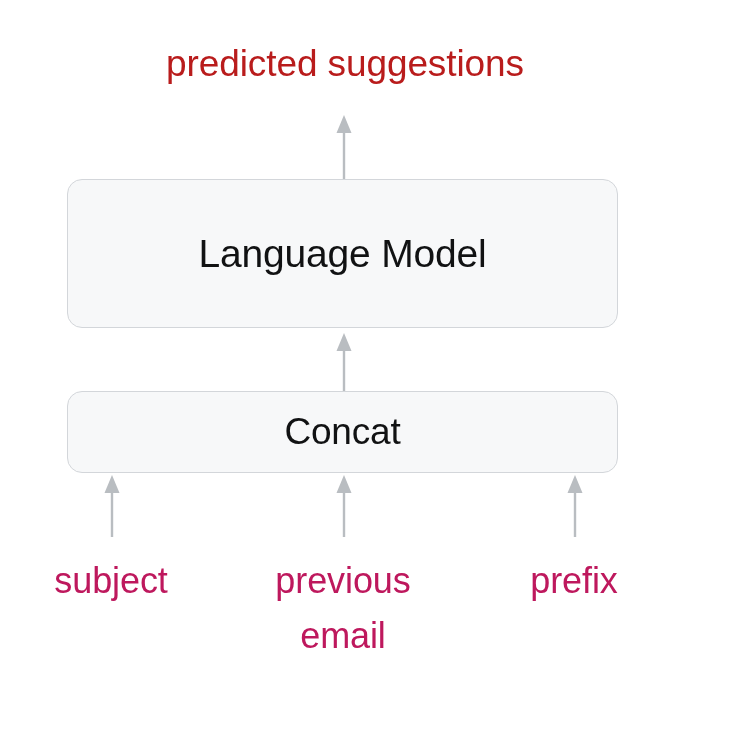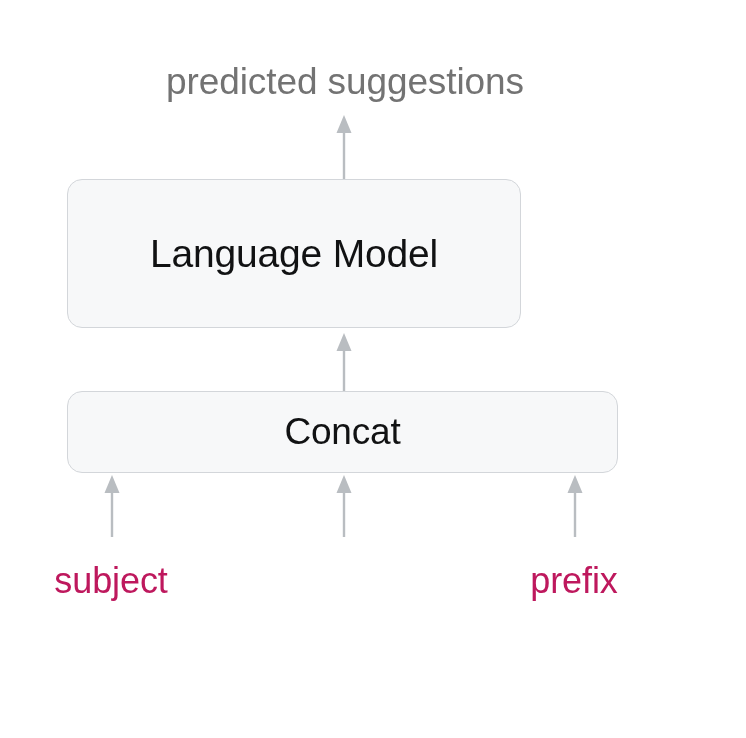--- a/index.html
+++ b/index.html
@@ -17,26 +17,26 @@
     width: 746px;
     height: 738px;
     background: #ffffff;
     overflow: hidden;
   }
   .abs { position: absolute; }
 
   
   #output-label {
     left: 0;
-    top: 60px;
+    top: 42px;
     width: 690px;
     text-align: center;
     font-size: 37px;
     line-height: 44px;
-    color: #737373;
+    color: #b91c1c;
     letter-spacing: -0.1px;
     white-space: nowrap;
   }
 
   
   .node-box {
     background: #f7f8f9;
     border: 1.6px solid #d3d6da;
     border-radius: 15px;
     box-sizing: border-box;
@@ -46,21 +46,21 @@
   }
   .node-label {
     color: #111213;
     letter-spacing: -0.2px;
     white-space: nowrap;
   }
 
   #lm-box {
     left: 67px;
     top: 179px;
-    width: 454px;
+    width: 551px;
     height: 149px;
   }
   #lm-box .node-label { font-size: 39px; line-height: 46px; }
 
   #concat-box {
     left: 67px;
     top: 391px;
     width: 551px;
     height: 82px;
   }
@@ -119,18 +119,22 @@
 
   <svg class="abs arrow" style="left:557px; top:472px;" width="36" height="66" viewBox="0 0 36 66">
     <line x1="18" y1="65" x2="18" y2="14" stroke="#b9bdc1" stroke-width="2.4"></line>
     <polygon points="18,3 10.5,21 25.5,21" fill="#b9bdc1"></polygon>
   </svg>
 
   <div class="abs input-label" id="label-subject">
     <div>subject</div>
   </div>
 
+  <div class="abs input-label" id="label-previous">
+    <div>previous</div>
+    <div>email</div>
+  </div>
 
   <div class="abs input-label" id="label-current">
     <div>prefix</div>
   </div>
 
 </div>
 
 </body></html>

